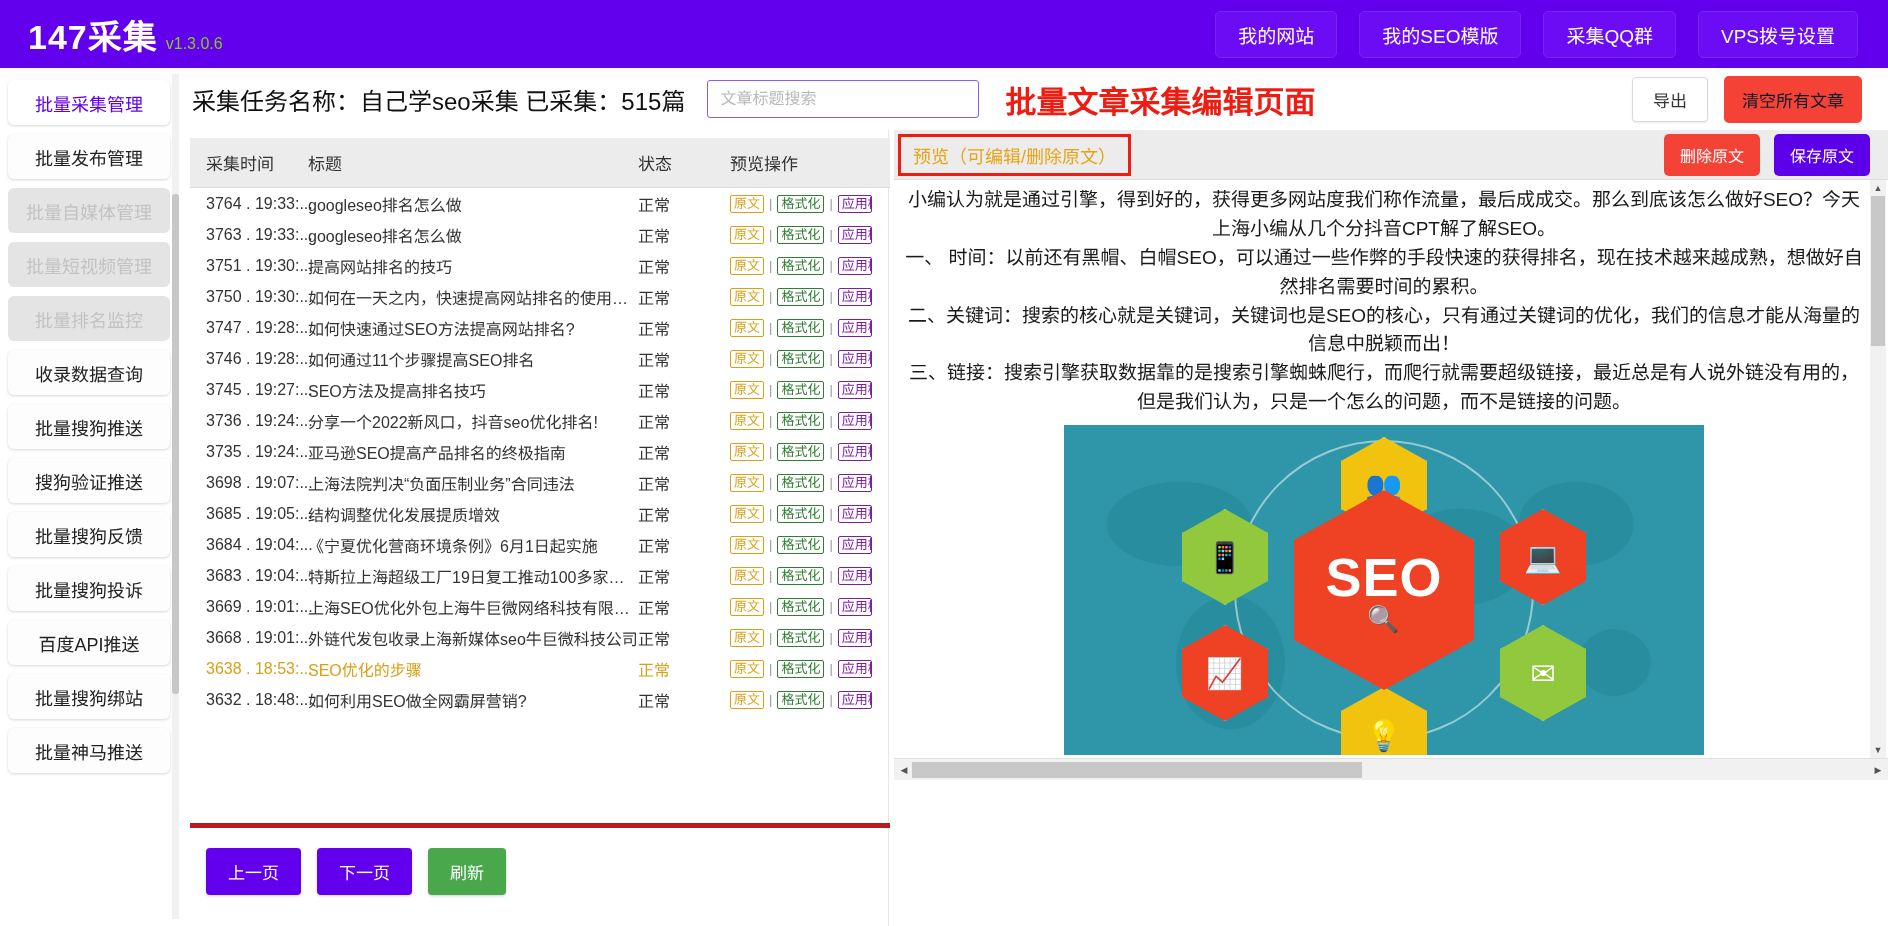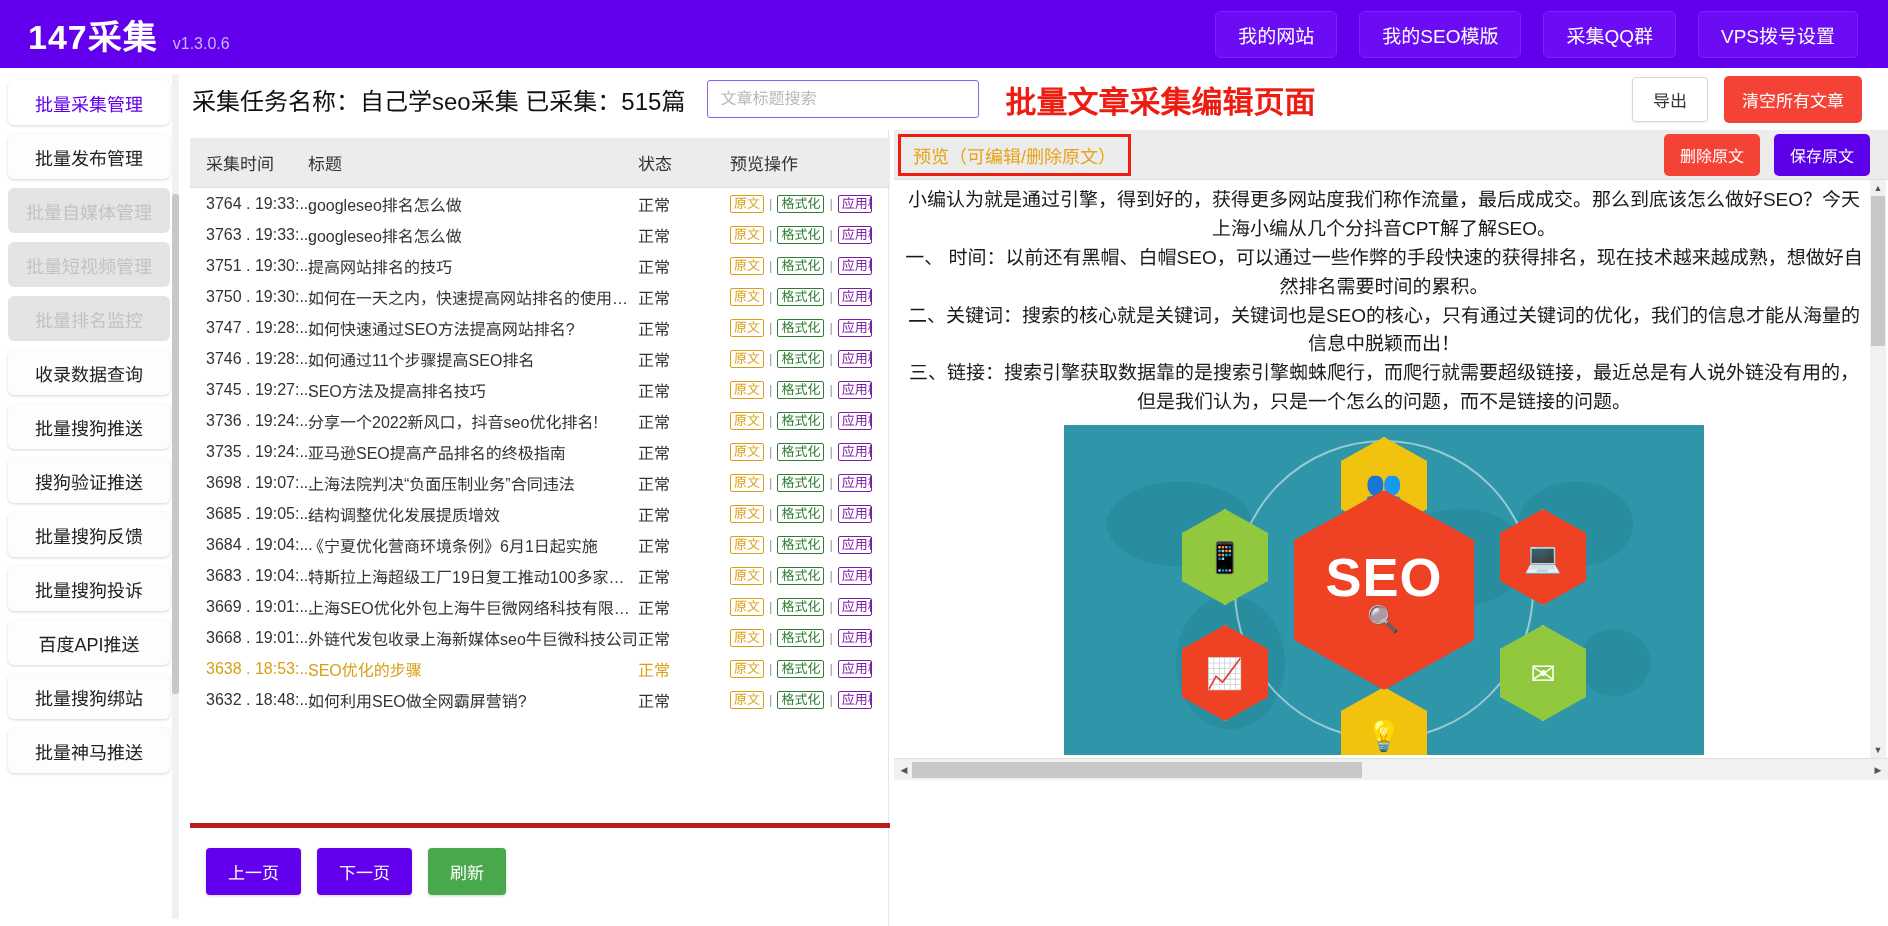--- a/index.html
+++ b/index.html
@@ -15,21 +15,21 @@
   
   .topbar {
     position: absolute; left: 0; top: 0; width: 1888px; height: 68px;
     background: #6200ee;
     display: flex; align-items: center;
   }
   .brand {
     display: flex; align-items: baseline; padding-left: 28px; white-space: nowrap;
   }
   .brand-name { color: #ffffff; font-size: 34px; font-weight: 700; letter-spacing: 1px; }
-  .brand-ver { color: #c4b5fd; font-size: 16px; margin-left: 15px; font-weight: 400; }
+  .brand-ver { color: #84cc16; font-size: 16px; margin-left: 8px; font-weight: 400; }
   .topnav { margin-left: auto; display: flex; align-items: center; gap: 22px; padding-right: 30px; }
   .topnav-btn {
     color: #ffffff; font-size: 19px; background: #6b0cf5;
     border: 1px solid #7b22ff; border-radius: 5px;
     padding: 9px 22px; white-space: nowrap; cursor: pointer;
     box-shadow: 0 1px 2px rgba(0,0,0,.12);
   }
 
   
   .sidebar {
@@ -75,21 +75,21 @@
     margin-left: 26px; color: #ee1c11; font-size: 31px; font-weight: 600; white-space: nowrap;
   }
   .toolbar-right { margin-left: auto; display: flex; align-items: center; gap: 16px; }
   .btn-export {
     background: #ffffff; border: 1px solid #d9d9d9; border-radius: 4px;
     color: #333; font-size: 17px; padding: 9px 20px; cursor: pointer;
     box-shadow: 0 1px 2px rgba(0,0,0,.08);
   }
   .btn-clear-all {
     background: #f44336; border: none; border-radius: 5px;
-    color: #ffffff; font-size: 17px; padding: 11px 18px; cursor: pointer;
+    color: #0f172a; font-size: 17px; padding: 11px 18px; cursor: pointer;
   }
 
   
   .split { position: absolute; left: 0; top: 62px; width: 1706px; height: 796px; }
   .left-pane {
     position: absolute; left: 8px; top: 8px; width: 700px; height: 796px;
   }
   .right-pane {
     position: absolute; left: 712px; top: 0; width: 994px; height: 632px;
   }

